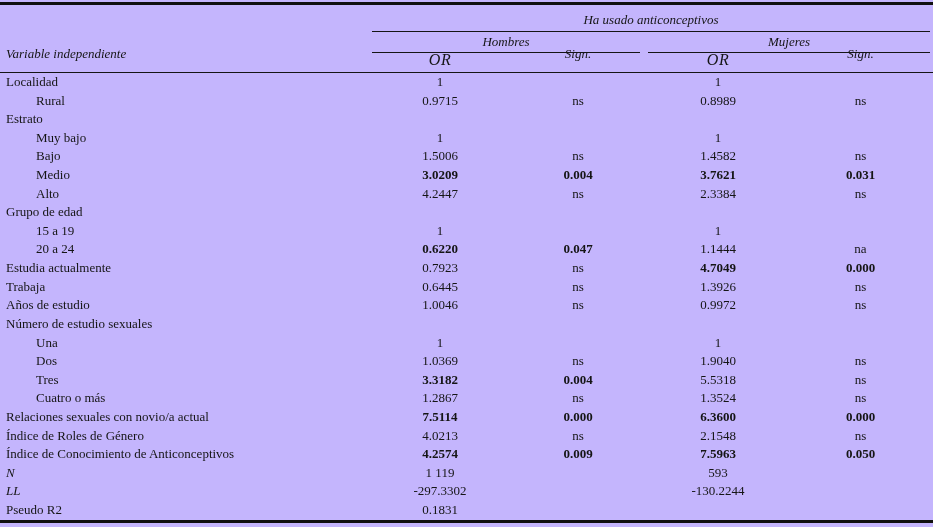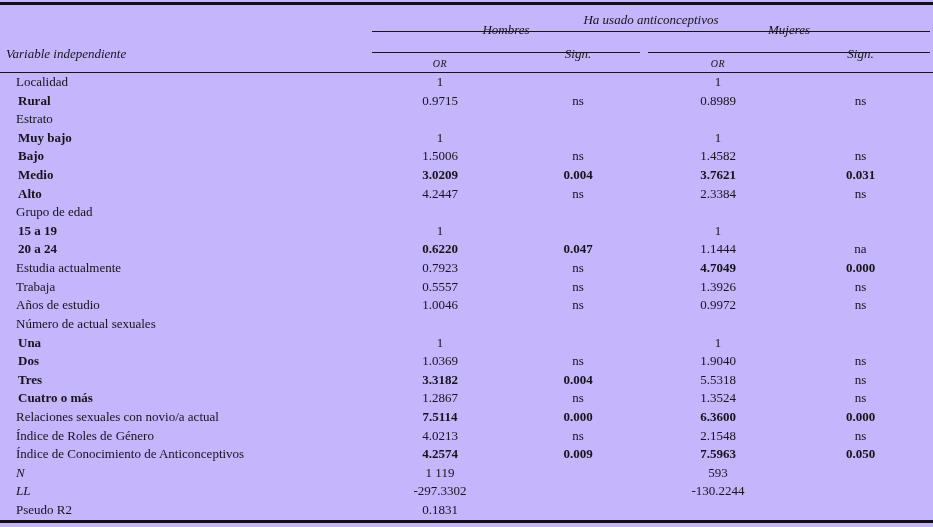--- a/index.html
+++ b/index.html
@@ -42,50 +42,50 @@
     padding-bottom: 3px;
     margin-right: 3px;
     border-bottom: 1px solid #151515;
   }
   .grp {
     height: 21px;
     display: flex;
     align-items: flex-end;
     justify-content: center;
     font-style: italic;
-    padding-bottom: 14px;
+    padding-bottom: 2px;
     border-bottom: 1px solid #151515;
   }
   .grp-h { grid-column: 2 / span 2; margin-right: 8px; }
   .grp-m { grid-column: 4 / span 2; margin-right: 3px; }
 
   .h-lab {
     height: 20px;
     display: flex;
     align-items: flex-end;
     justify-content: center;
     font-style: italic;
     padding-bottom: 10px;
     border-bottom: 1.5px solid #151515;
   }
   .h-lab.left {
     justify-content: flex-start;
     padding-left: 6px;
   }
-  .h-or { font-size: 10px; letter-spacing: 0.5px; padding-bottom: 3px; }
+  .h-or { font-size: 16px; letter-spacing: 0.5px; padding-bottom: 3px; }
 
   
   .cell {
     height: 18.62px;
     line-height: 18.62px;
     white-space: nowrap;
     overflow: hidden;
   }
-  .cell.label { text-align: left; padding-left: 16px; }
-  .cell.label.indent { padding-left: 18px; font-weight: bold; }
+  .cell.label { text-align: left; padding-left: 6px; }
+  .cell.label.indent { padding-left: 36px; }
   .cell.num { text-align: center; }
   .b  { font-weight: bold; }
   .it { font-style: italic; }
 </style>
 </head>
 <body>
 
 <div class="page">
 
   <div class="rule-thick rule-top"></div>
@@ -154,30 +154,30 @@
       <div class="cell num b">0.6220</div>
       <div class="cell num b">0.047</div>
       <div class="cell num">1.1444</div>
       <div class="cell num">na</div>
       <div class="cell label">Estudia actualmente</div>
       <div class="cell num">0.7923</div>
       <div class="cell num">ns</div>
       <div class="cell num b">4.7049</div>
       <div class="cell num b">0.000</div>
       <div class="cell label">Trabaja</div>
-      <div class="cell num">0.5557</div>
+      <div class="cell num">0.6445</div>
       <div class="cell num">ns</div>
       <div class="cell num">1.3926</div>
       <div class="cell num">ns</div>
       <div class="cell label">Años de estudio</div>
       <div class="cell num">1.0046</div>
       <div class="cell num">ns</div>
       <div class="cell num">0.9972</div>
       <div class="cell num">ns</div>
-      <div class="cell label">Número de actual sexuales</div>
+      <div class="cell label">Número de estudio sexuales</div>
       <div class="cell num"></div>
       <div class="cell num"></div>
       <div class="cell num"></div>
       <div class="cell num"></div>
       <div class="cell label indent">Una</div>
       <div class="cell num">1</div>
       <div class="cell num"></div>
       <div class="cell num">1</div>
       <div class="cell num"></div>
       <div class="cell label indent">Dos</div>

